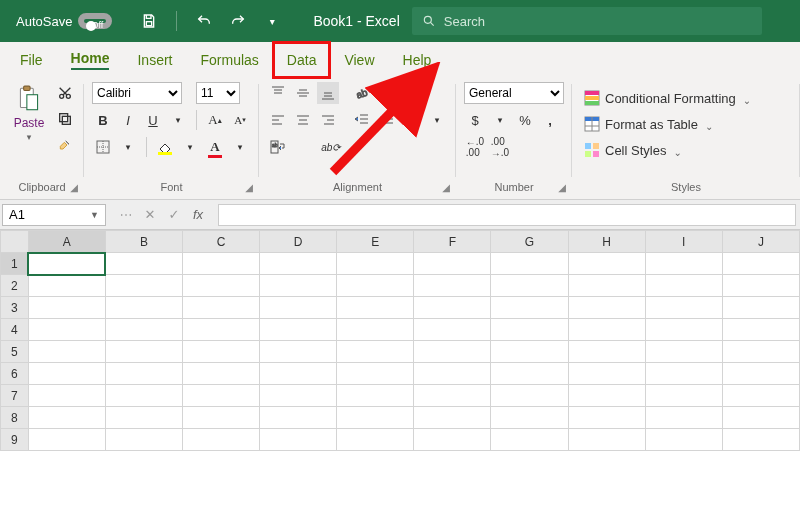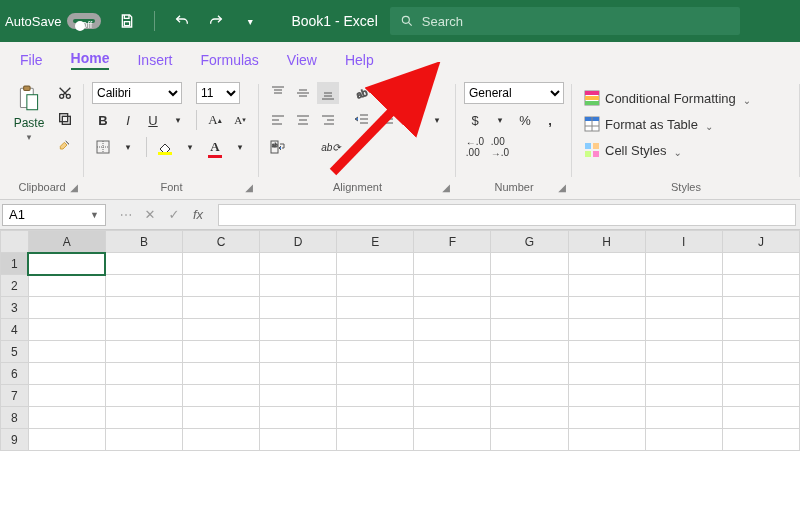--- a/index.html
+++ b/index.html
@@ -1,49 +1,49 @@
 <!DOCTYPE html>
 <html><head>
 <meta charset="utf-8">
 <style>
   * { box-sizing: border-box; margin: 0; padding: 0; font-family: "Segoe UI", Arial, sans-serif; }
   body { width: 800px; height: 514px; overflow: hidden; background: #fff; position: relative; }
 
   
   .titlebar { background: #217346; height: 42px; display: flex; align-items: center; color: #fff; font-size: 13px; }
-  .autosave { display: flex; align-items: center; gap: 6px; padding: 0 5px; }
+  .autosave { display: flex; align-items: center; gap: 6px; padding: 0 16px; }
   .toggle { width: 34px; height: 16px; border: 6px solid #a3a3a3; border-radius: 9px; position: relative; }
   .toggle::after { content: ""; position: absolute; width: 10px; height: 10px; background: #fff; border-radius: 50%; left: 2px; top: 2px; }
   .toggle-label { font-size: 9px; position: absolute; right: 3px; top: 1px; color: #fff; }
   .qat { display: flex; align-items: center; gap: 12px; padding: 0 10px; }
   .qat svg { width: 16px; height: 16px; }
   .qat-sep { width: 1px; height: 20px; background: rgba(255,255,255,0.3); margin: 0 4px; }
   .title { flex: 0 0 auto; padding: 0 12px 0 20px; font-size: 14px; }
   .searchbox { flex: 1; background: #2f8157; height: 28px; margin: 0 10px 0 0; display: flex; align-items: center; padding: 0 10px; color: #cfe6d8; max-width: 350px; border-radius: 2px; }
   .searchbox svg { width: 14px; height: 14px; margin-right: 8px; }
 
   
-  .ribbon-tabs { background: #f3f2f1; height: 36px; display: flex; align-items: stretch; padding: 0 6px; font-size: 14px; color: #8b5cf6; }
+  .ribbon-tabs { background: #f3f2f1; height: 36px; display: flex; align-items: stretch; padding: 0 6px; font-size: 14px; color: #4d7c0f; }
   .ribbon-tabs .tab { padding: 0 14px; display: flex; align-items: center; cursor: pointer; }
   .ribbon-tabs .tab.active span { border-bottom: 2px solid #217346; padding-bottom: 2px; font-weight: 600; }
   .ribbon-tabs .tab.highlighted { outline: 3px solid #e11; outline-offset: -2px; }
 
   
   .ribbon { background: #f3f2f1; height: 122px; border-bottom: 1px solid #d0d0d0; display: flex; }
   .group { display: flex; flex-direction: column; justify-content: space-between; padding: 4px 8px 2px 8px; position: relative; }
   .group::after { content: ""; position: absolute; right: 0; top: 6px; bottom: 22px; width: 1px; background: #d8d8d8; }
   .group-label { font-size: 11px; color: #666; text-align: center; padding: 2px 0 4px 0; position: relative; }
   .group-label .launcher { position: absolute; right: -2px; bottom: 4px; color: #888; font-size: 10px; }
   .ctrls { display: flex; gap: 4px; align-items: flex-start; }
   .col { display: flex; flex-direction: column; gap: 4px; align-items: center; }
   .row { display: flex; gap: 3px; align-items: center; }
   .btn { min-width: 22px; height: 22px; display: flex; align-items: center; justify-content: center; font-size: 13px; color: #333; cursor: pointer; }
   .btn svg { width: 16px; height: 16px; }
   .big-btn { display: flex; flex-direction: column; align-items: center; gap: 2px; width: 42px; padding-top: 2px; }
-  .big-btn .lbl { font-size: 12px; color: #14532d; }
+  .big-btn .lbl { font-size: 12px; color: #701a75; }
   .big-btn svg { width: 28px; height: 30px; }
 
   select.combo { height: 22px; font-size: 12px; border: 1px solid #bbb; background: #fff; }
   .combo-font { width: 90px; }
   .combo-size { width: 44px; margin-left: 11px; }
   .combo-num { width: 100px; }
 
   .style-item { display: flex; align-items: flex-end; gap: 5px; font-size: 13px; color: #333; height: 24px; padding: 0 4px; cursor: pointer; }
   .style-item svg { width: 16px; height: 16px; }
   .style-item .chev { font-size: 10px; color: #666; margin-left: 2px; }
@@ -120,20 +120,23 @@
     </div>
   <div class="tab active">
       <span>Home</span>
     </div>
   <div class="tab">
       <span>Insert</span>
     </div>
   <div class="tab">
       <span>Formulas</span>
     </div>
+  <div class="tab highlighted">
+      <span>Data</span>
+    </div>
   <div class="tab">
       <span>View</span>
     </div>
   <div class="tab">
       <span>Help</span>
     </div>
 </div>
 
 <div class="ribbon">
 

